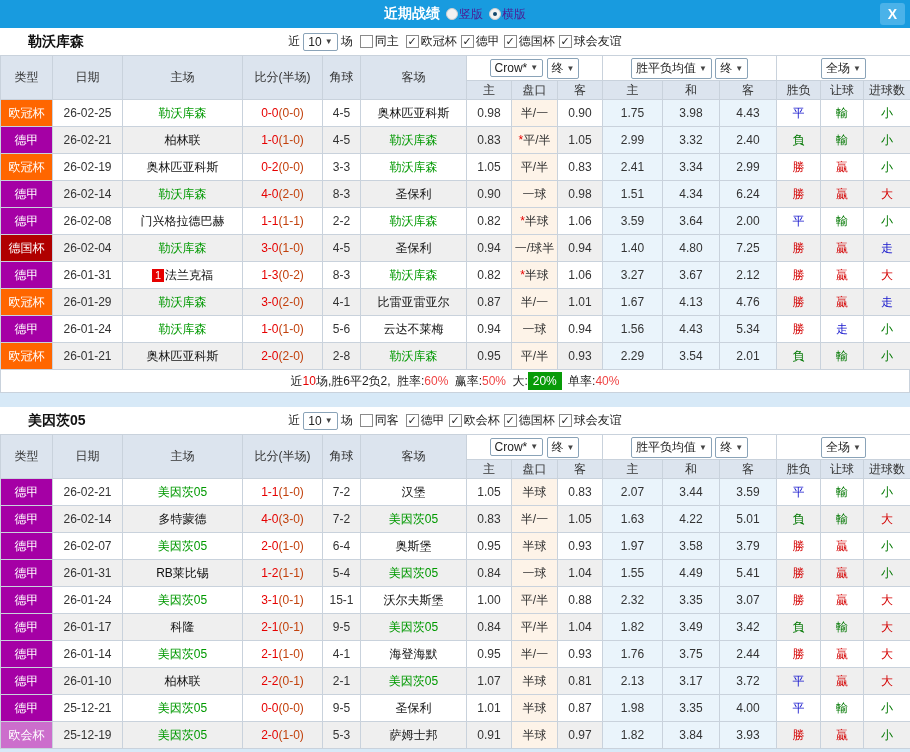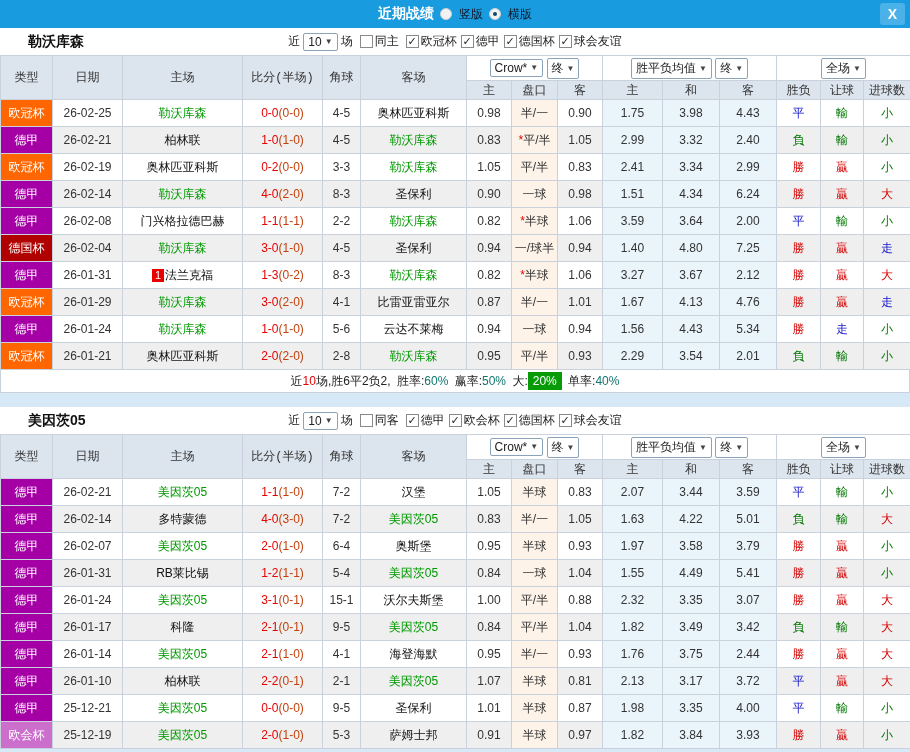--- a/index.html
+++ b/index.html
@@ -7,21 +7,21 @@
     width: 910px; height: 752px; overflow: hidden;
     background: #d7e9f7;
     font-family: "Liberation Sans", "DejaVu Sans", sans-serif;
     font-size: 12px; color: #222;
   }
   
   .topbar { position: relative; height: 28px; background: #189bdf; }
   .topbar-center { position: absolute; left: 0; right: 0; top: 0; height: 28px;
     display: flex; align-items: center; justify-content: center; gap: 6px; }
   .topbar-title { color: #fff; font-weight: bold; font-size: 14px; }
-  .radio-wrap { display: inline-flex; align-items: center; gap: 7px; color: #0f172a; justify-content: center; }
+  .radio-wrap { display: inline-flex; align-items: center; gap: 1px; color: #4c1d95; justify-content: center; }
   .radio { display: inline-block; width: 12px; height: 12px; border-radius: 50%;
     background: #f2f2f2; border: 1px solid #cfcfcf; position: relative; }
   .radio .rdot { position: absolute; inset: 3px; border-radius: 50%; background: transparent; }
   .radio .rdot.on { background: #13476b; }
   .close-btn { position: absolute; right: 5px; top: 3px; width: 25px; height: 22px;
     line-height: 22px; text-align: center; background: #4ab2e9; color: #fff;
     font-weight: bold; font-size: 14px; border-radius: 3px; cursor: pointer; }
   
   .section { background: #fff; }
   .title-row { position: relative; height: 27px; display: flex; align-items: center;
@@ -32,21 +32,21 @@
     border: 1px solid #8aa3b8; background: #fff; padding: 1px 4px; border-radius: 2px;
     color: #222; cursor: pointer; white-space: nowrap; }
   .mini-select .arr, .dd .arr { font-size: 8px; color: #444; }
   .cb-item { display: inline-flex; align-items: center; gap: 2px; margin-left: 4px; cursor: pointer; }
   .cbx { display: inline-block; width: 13px; height: 13px; border: 1px solid #8a8a8a;
     background: #fff; font-size: 11px; line-height: 11px; text-align: center; color: #222; }
   
   table { border-collapse: collapse; table-layout: fixed; width: 910px; }
   th, td { border: 1px solid #c9d2dc; text-align: center; font-weight: normal;
     overflow: hidden; white-space: nowrap; }
-  th.left-h { background: #dce4ee; color: #333; font-family: Liberation Mono, monospace; }
+  th.left-h { background: #dce4ee; color: #333; }
   tr.hdr-top th.grp { background: #fff; height: 25px; }
   tr.hdr-sub th { background: #dce4ee; color: #333; height: 19px; }
   tbody td { height: 27px; color: #333; }
   .t2 tbody td { height: 27px; }
   tbody tr:nth-child(even) td { background: #efefef; }
   tbody tr:nth-child(odd) td { background: #ffffff; }
   tbody td.badge { color: #fff; }
   tbody td.badge.ucl  { background: #ff6600; }
   tbody td.badge.bund { background: #a500a5; }
   tbody td.badge.cup  { background: #b00000; }
@@ -60,21 +60,21 @@
   td.score .ft { color: #e60000; }
   td.score .ht { color: #c2410c; }
   .star { color: #e60000; }
   td.res.red   { color: #d40000; }
   td.res.blue  { color: #1414cc; }
   td.res.green { color: #007700; }
   
   .summary { height: 23px; line-height: 22px; text-align: center;
     border: 1px solid #c9d2dc; border-top: none; background: #fff; color: #222; }
   .summary .red { color: #e60000; }
-  .summary .blue { color: #0f766e; text-align: center; }
+  .summary .blue { color: #ef4444; text-align: center; }
   .summary .lbl { margin-left: 3px; }
   .big-badge { display: inline-block; background: #089b08; color: #fff;
     padding: 0 5px; line-height: 18px; }
   .gap { height: 14px; }
 </style>
 </head>
 <body>
 
 <div class="topbar">
   <div class="topbar-center">

